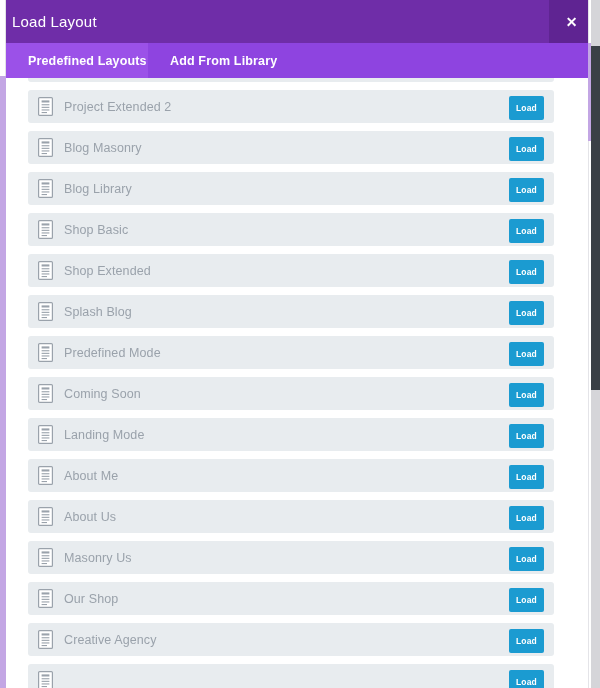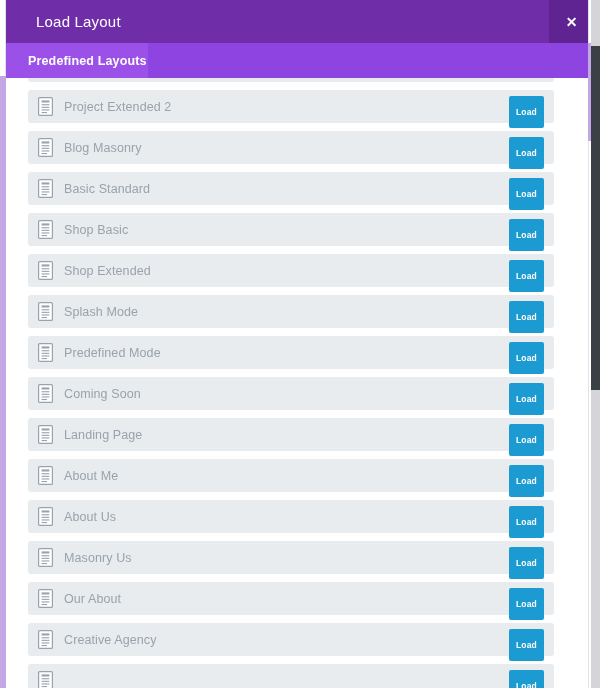--- a/index.html
+++ b/index.html
@@ -40,21 +40,21 @@
 
   
   .modal-header {
     position:relative;
     height:43px;
     background:#6f2da8;
     display:flex;
     align-items:center;
   }
   .modal-title {
-    padding-left:30px;
+    padding-left:6px;
     color:#ffffff;
     font-size:15px;
     letter-spacing:.2px;
     font-weight:400;
     line-height:43px;
   }
   .modal-close {
     position:absolute;
     right:0; top:0;
     width:45px; height:43px;
@@ -135,21 +135,21 @@
     color:#9aa2ab;
     font-size:12.5px;
     letter-spacing:.1px;
     white-space:nowrap;
     overflow:hidden;
   }
   .load-btn {
     position:absolute;
     right:10px;
     top:6px;
-    height:32px;
+    height:24px;
     min-width:35px;
     padding:0 7px;
     background:#1b9bd1;
     color:#ffffff;
     font-size:8.5px;
     font-weight:bold;
     border:none;
     border-radius:2px;
     display:flex;
     align-items:center;
@@ -200,20 +200,23 @@
       <div class="modal-title">Load Layout</div>
       <div class="modal-close">
         <span>✕</span>
       </div>
     </div>
 
     <div class="tab-bar">
       <div class="tab tab-predefined">
         <span>Predefined Layouts</span>
       </div>
+      <div class="tab tab-library">
+        <span>Add From Library</span>
+      </div>
     </div>
 
     <div class="modal-body">
       <div class="list" id="layout-list">
           <div class="layout-row">
             <span class="row-label"></span>
           </div>
           <div class="layout-row">
             <svg class="doc-icon" viewBox="0 0 15 19">
               <rect x="0.6" y="0.6" width="13.8" height="17.8" rx="1" fill="#ffffff" stroke="#9aa2ab" stroke-width="1.2"></rect>
@@ -240,21 +243,21 @@
           </div>
           <div class="layout-row">
             <svg class="doc-icon" viewBox="0 0 15 19">
               <rect x="0.6" y="0.6" width="13.8" height="17.8" rx="1" fill="#ffffff" stroke="#9aa2ab" stroke-width="1.2"></rect>
               <rect x="3.6" y="3.4" width="7.8" height="2.1" fill="#9aa2ab"></rect>
               <rect x="3.6" y="7.2" width="7.8" height="1.1" fill="#9aa2ab"></rect>
               <rect x="3.6" y="9.8" width="7.8" height="1.1" fill="#9aa2ab"></rect>
               <rect x="3.6" y="12.4" width="7.8" height="1.1" fill="#9aa2ab"></rect>
               <rect x="3.6" y="15.0" width="5.4" height="1.1" fill="#9aa2ab"></rect>
             </svg>
-            <span class="row-label">Basic Standard</span>
+            <span class="row-label">Blog Library</span>
             <button class="load-btn">Load</button>
           </div>
           <div class="layout-row">
             <svg class="doc-icon" viewBox="0 0 15 19">
               <rect x="0.6" y="0.6" width="13.8" height="17.8" rx="1" fill="#ffffff" stroke="#9aa2ab" stroke-width="1.2"></rect>
               <rect x="3.6" y="3.4" width="7.8" height="2.1" fill="#9aa2ab"></rect>
               <rect x="3.6" y="7.2" width="7.8" height="1.1" fill="#9aa2ab"></rect>
               <rect x="3.6" y="9.8" width="7.8" height="1.1" fill="#9aa2ab"></rect>
               <rect x="3.6" y="12.4" width="7.8" height="1.1" fill="#9aa2ab"></rect>
               <rect x="3.6" y="15.0" width="5.4" height="1.1" fill="#9aa2ab"></rect>
@@ -276,21 +279,21 @@
           </div>
           <div class="layout-row">
             <svg class="doc-icon" viewBox="0 0 15 19">
               <rect x="0.6" y="0.6" width="13.8" height="17.8" rx="1" fill="#ffffff" stroke="#9aa2ab" stroke-width="1.2"></rect>
               <rect x="3.6" y="3.4" width="7.8" height="2.1" fill="#9aa2ab"></rect>
               <rect x="3.6" y="7.2" width="7.8" height="1.1" fill="#9aa2ab"></rect>
               <rect x="3.6" y="9.8" width="7.8" height="1.1" fill="#9aa2ab"></rect>
               <rect x="3.6" y="12.4" width="7.8" height="1.1" fill="#9aa2ab"></rect>
               <rect x="3.6" y="15.0" width="5.4" height="1.1" fill="#9aa2ab"></rect>
             </svg>
-            <span class="row-label">Splash Mode</span>
+            <span class="row-label">Splash Blog</span>
             <button class="load-btn">Load</button>
           </div>
           <div class="layout-row">
             <svg class="doc-icon" viewBox="0 0 15 19">
               <rect x="0.6" y="0.6" width="13.8" height="17.8" rx="1" fill="#ffffff" stroke="#9aa2ab" stroke-width="1.2"></rect>
               <rect x="3.6" y="3.4" width="7.8" height="2.1" fill="#9aa2ab"></rect>
               <rect x="3.6" y="7.2" width="7.8" height="1.1" fill="#9aa2ab"></rect>
               <rect x="3.6" y="9.8" width="7.8" height="1.1" fill="#9aa2ab"></rect>
               <rect x="3.6" y="12.4" width="7.8" height="1.1" fill="#9aa2ab"></rect>
               <rect x="3.6" y="15.0" width="5.4" height="1.1" fill="#9aa2ab"></rect>
@@ -312,21 +315,21 @@
           </div>
           <div class="layout-row">
             <svg class="doc-icon" viewBox="0 0 15 19">
               <rect x="0.6" y="0.6" width="13.8" height="17.8" rx="1" fill="#ffffff" stroke="#9aa2ab" stroke-width="1.2"></rect>
               <rect x="3.6" y="3.4" width="7.8" height="2.1" fill="#9aa2ab"></rect>
               <rect x="3.6" y="7.2" width="7.8" height="1.1" fill="#9aa2ab"></rect>
               <rect x="3.6" y="9.8" width="7.8" height="1.1" fill="#9aa2ab"></rect>
               <rect x="3.6" y="12.4" width="7.8" height="1.1" fill="#9aa2ab"></rect>
               <rect x="3.6" y="15.0" width="5.4" height="1.1" fill="#9aa2ab"></rect>
             </svg>
-            <span class="row-label">Landing Page</span>
+            <span class="row-label">Landing Mode</span>
             <button class="load-btn">Load</button>
           </div>
           <div class="layout-row">
             <svg class="doc-icon" viewBox="0 0 15 19">
               <rect x="0.6" y="0.6" width="13.8" height="17.8" rx="1" fill="#ffffff" stroke="#9aa2ab" stroke-width="1.2"></rect>
               <rect x="3.6" y="3.4" width="7.8" height="2.1" fill="#9aa2ab"></rect>
               <rect x="3.6" y="7.2" width="7.8" height="1.1" fill="#9aa2ab"></rect>
               <rect x="3.6" y="9.8" width="7.8" height="1.1" fill="#9aa2ab"></rect>
               <rect x="3.6" y="12.4" width="7.8" height="1.1" fill="#9aa2ab"></rect>
               <rect x="3.6" y="15.0" width="5.4" height="1.1" fill="#9aa2ab"></rect>
@@ -360,21 +363,21 @@
           </div>
           <div class="layout-row">
             <svg class="doc-icon" viewBox="0 0 15 19">
               <rect x="0.6" y="0.6" width="13.8" height="17.8" rx="1" fill="#ffffff" stroke="#9aa2ab" stroke-width="1.2"></rect>
               <rect x="3.6" y="3.4" width="7.8" height="2.1" fill="#9aa2ab"></rect>
               <rect x="3.6" y="7.2" width="7.8" height="1.1" fill="#9aa2ab"></rect>
               <rect x="3.6" y="9.8" width="7.8" height="1.1" fill="#9aa2ab"></rect>
               <rect x="3.6" y="12.4" width="7.8" height="1.1" fill="#9aa2ab"></rect>
               <rect x="3.6" y="15.0" width="5.4" height="1.1" fill="#9aa2ab"></rect>
             </svg>
-            <span class="row-label">Our About</span>
+            <span class="row-label">Our Shop</span>
             <button class="load-btn">Load</button>
           </div>
           <div class="layout-row">
             <svg class="doc-icon" viewBox="0 0 15 19">
               <rect x="0.6" y="0.6" width="13.8" height="17.8" rx="1" fill="#ffffff" stroke="#9aa2ab" stroke-width="1.2"></rect>
               <rect x="3.6" y="3.4" width="7.8" height="2.1" fill="#9aa2ab"></rect>
               <rect x="3.6" y="7.2" width="7.8" height="1.1" fill="#9aa2ab"></rect>
               <rect x="3.6" y="9.8" width="7.8" height="1.1" fill="#9aa2ab"></rect>
               <rect x="3.6" y="12.4" width="7.8" height="1.1" fill="#9aa2ab"></rect>
               <rect x="3.6" y="15.0" width="5.4" height="1.1" fill="#9aa2ab"></rect>

